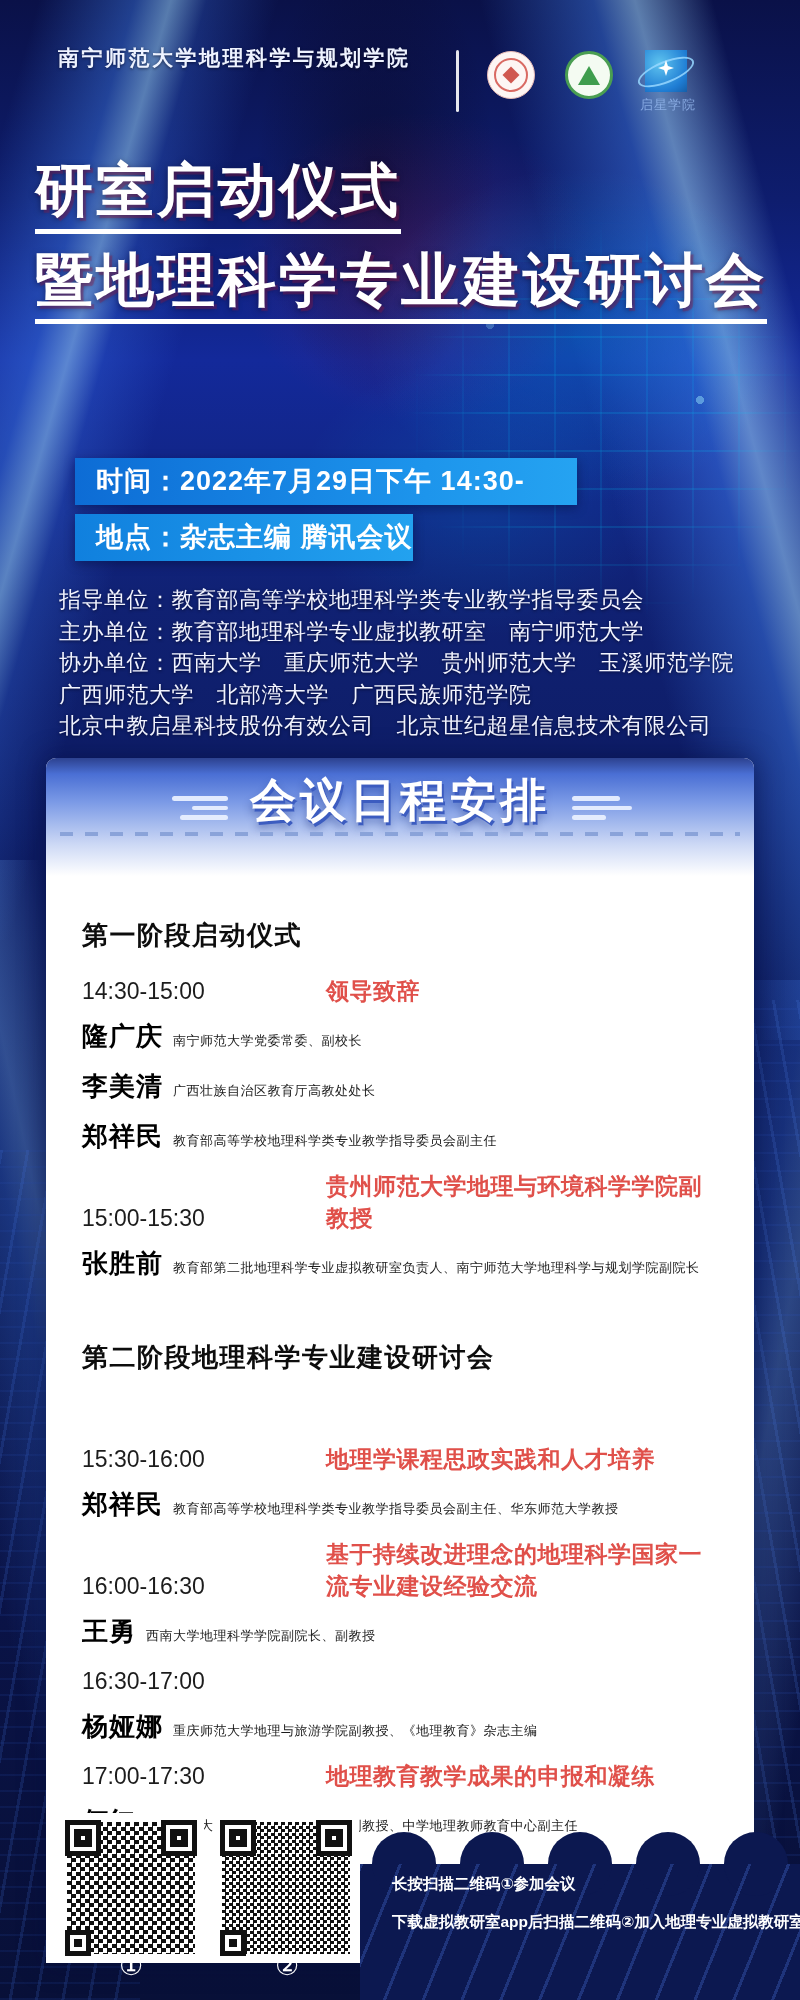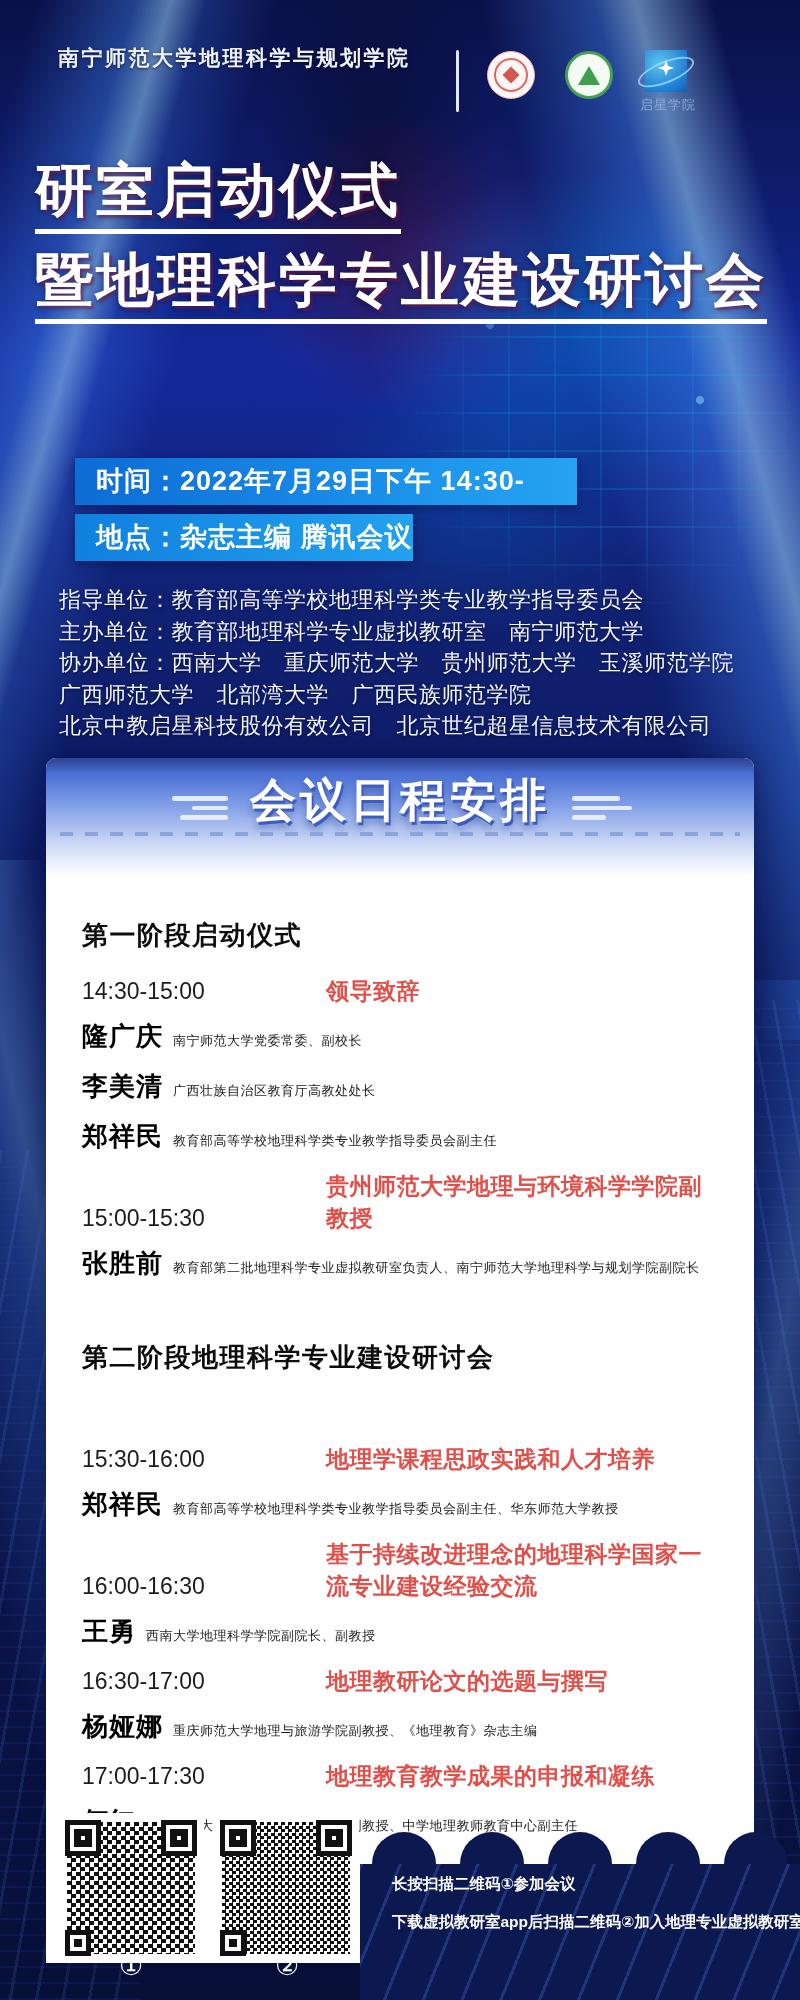--- a/index.html
+++ b/index.html
@@ -235,21 +235,20 @@
       </div>
       <div class="row session-row">
         <span class="session-time">16:00-16:30</span>
         <span class="session-topic">基于持续改进理念的地理科学国家一流专业建设经验交流</span>
       </div>
       <div class="row speaker-row">
         <span class="speaker-name">王勇</span><span class="speaker-desc">西南大学地理科学学院副院长、副教授</span>
       </div>
       <div class="row session-row">
         <span class="session-time">16:30-17:00</span>
-        <span class="session-topic">地理教研论文的选题与撰写</span>
       </div>
       <div class="row speaker-row">
         <span class="speaker-name">杨娅娜</span><span class="speaker-desc">重庆师范大学地理与旅游学院副教授、《地理教育》杂志主编</span>
       </div>
       <div class="row session-row">
         <span class="session-time">17:00-17:30</span>
         <span class="session-topic">地理教育教学成果的申报和凝练</span>
       </div>
       <div class="row speaker-row">
         <span class="speaker-name">何红</span><span class="speaker-desc">贵州师范大学地理与环境科学学院副教授、中学地理教师教育中心副主任</span>

